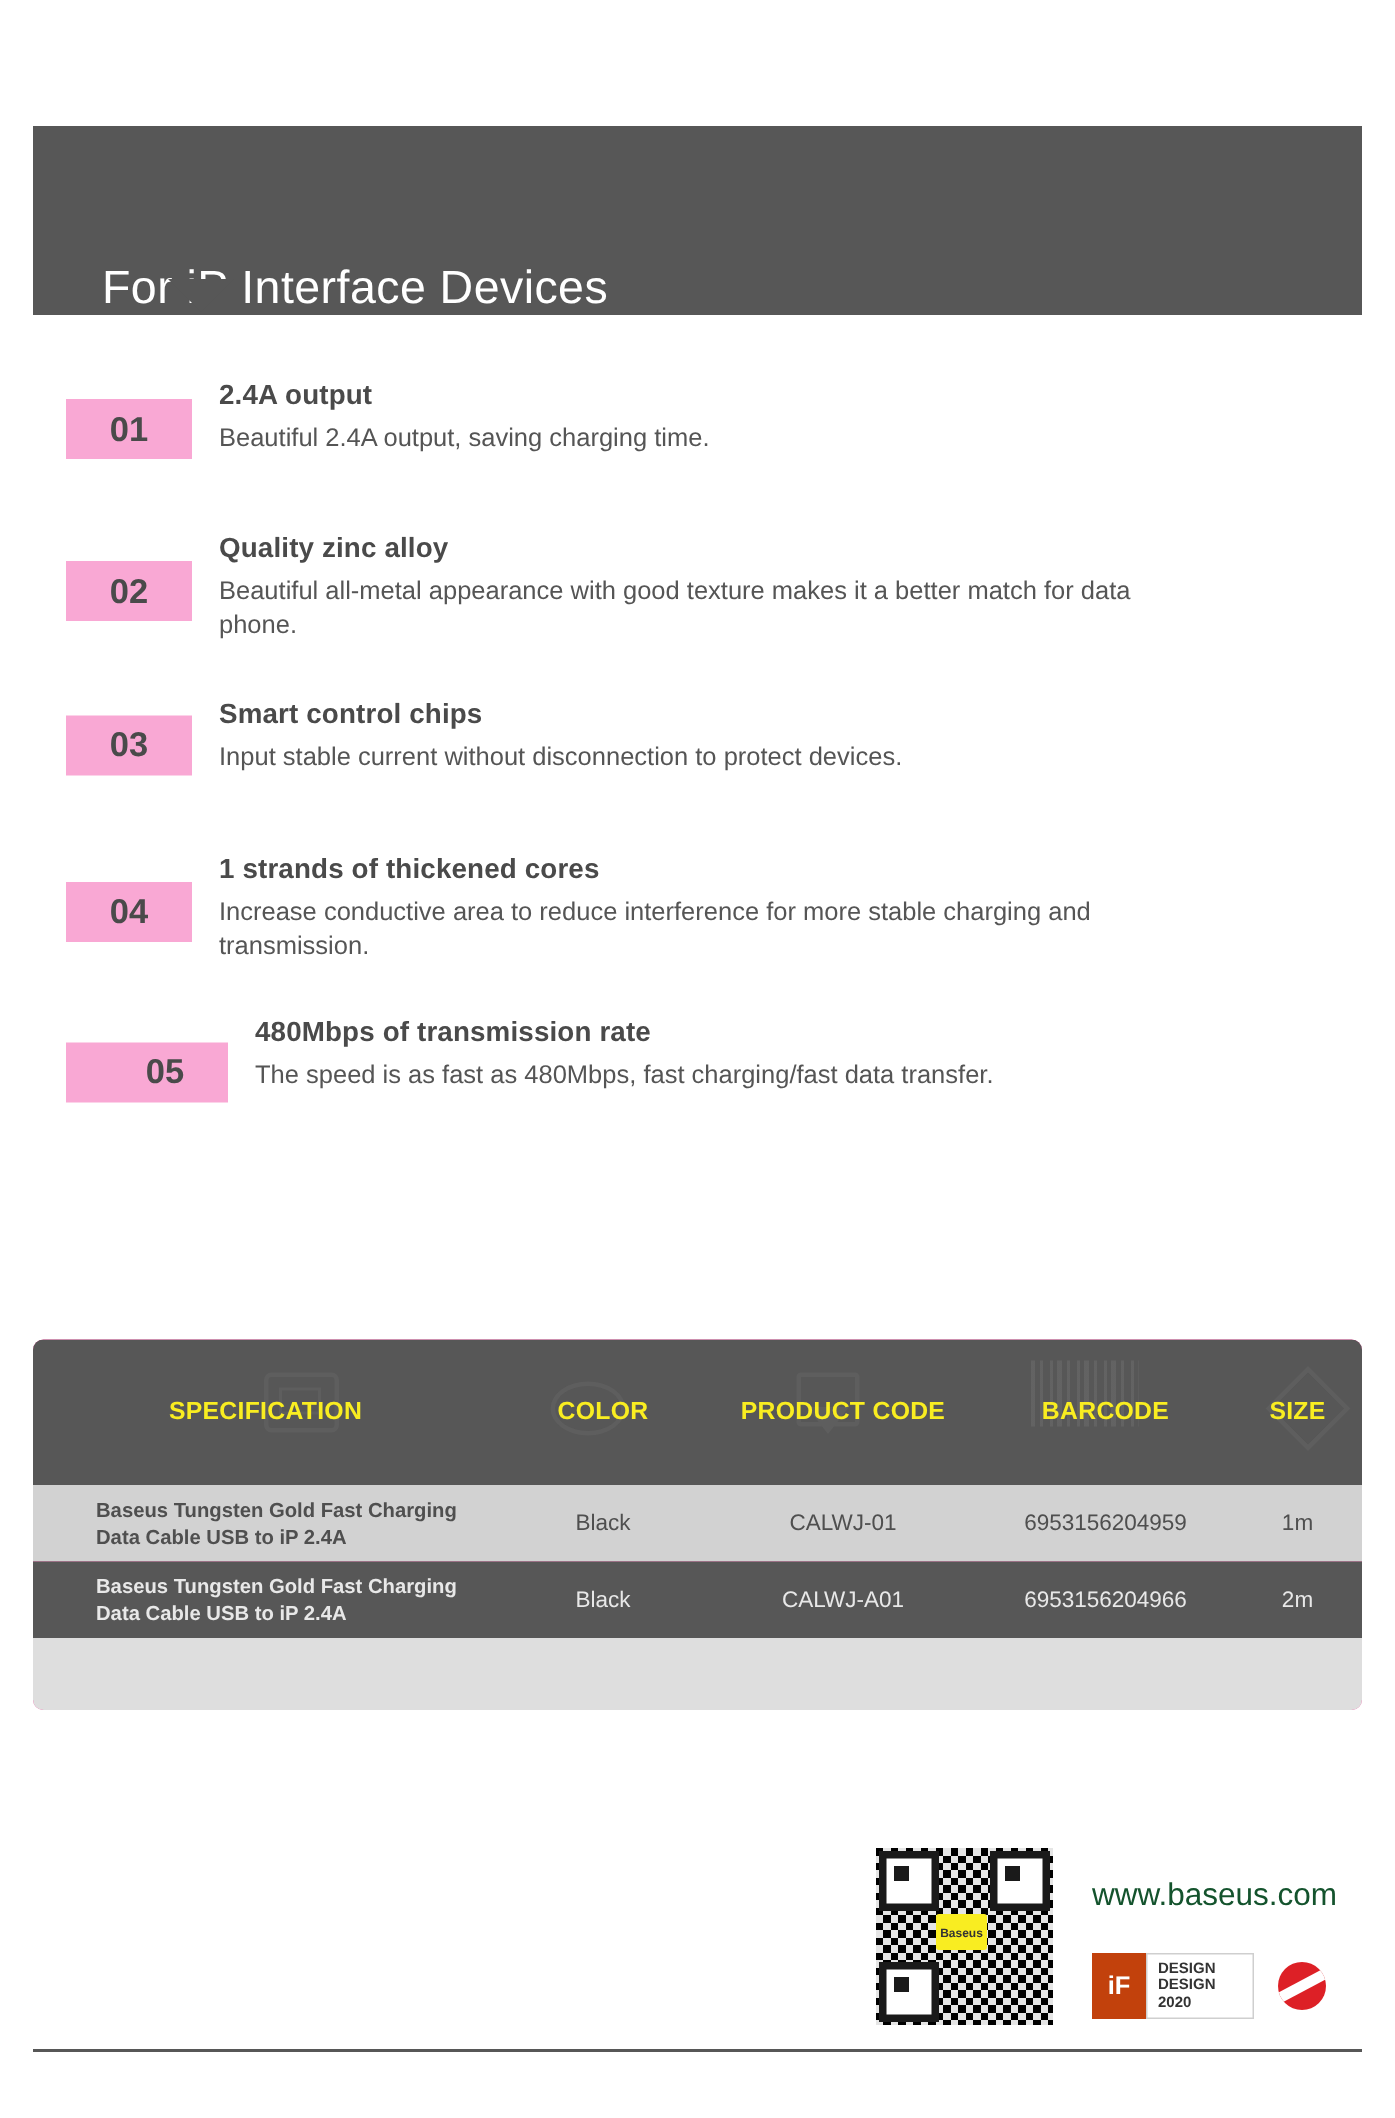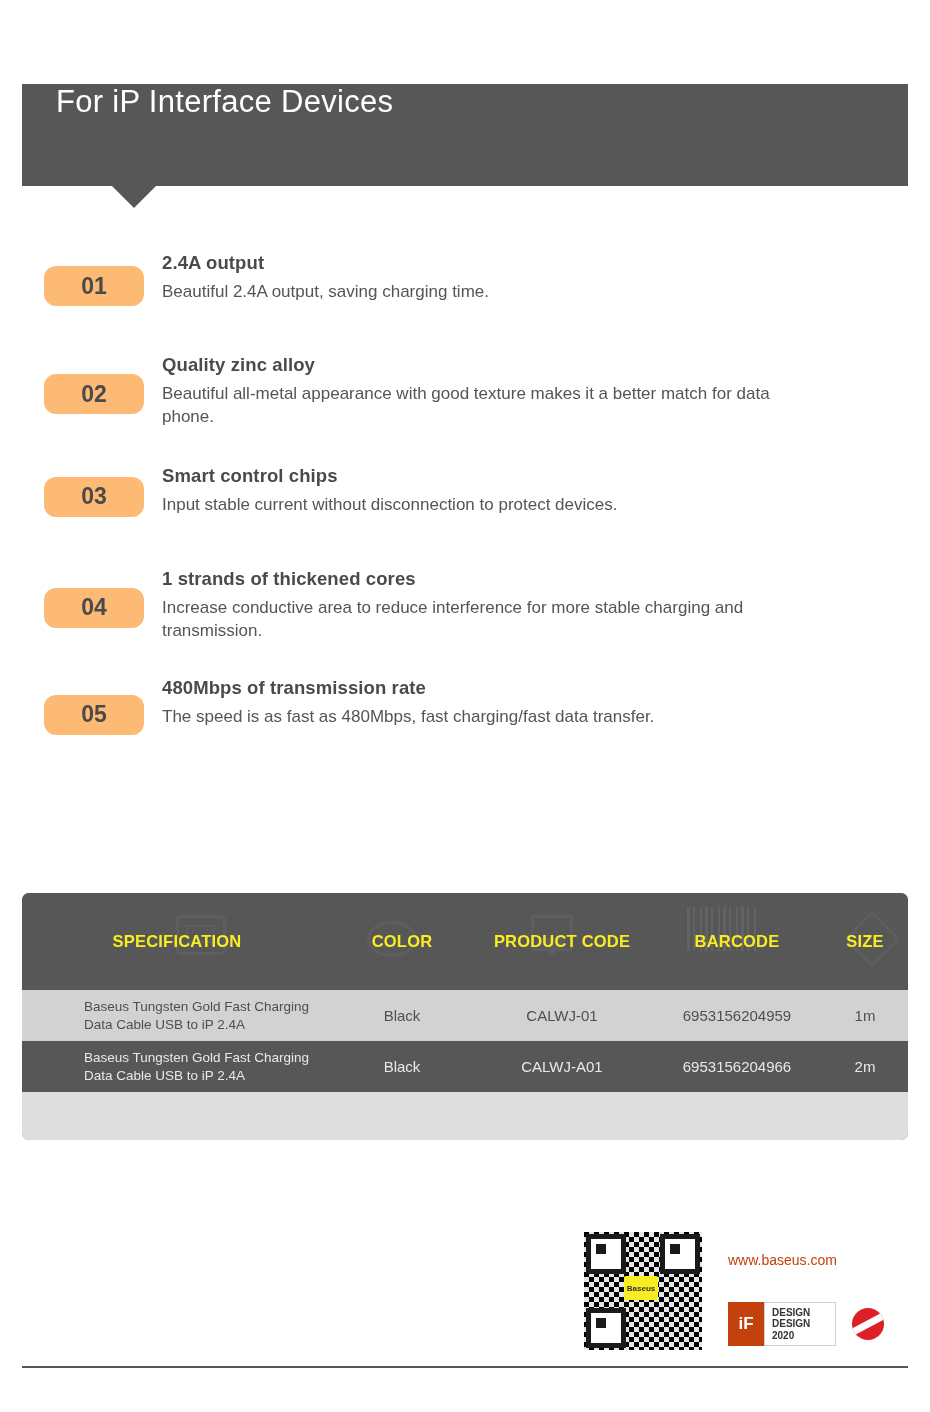--- a/index.html
+++ b/index.html
@@ -18,24 +18,24 @@
 
   
   .banner-wrap {
     position: absolute;
     top: 84px;
     left: 22px;
     width: 886px;
   }
   .banner {
     background: #575757;
-    height: 102px;
-    display: flex;
-    align-items: flex-start;
-    padding-left: 34px;
+    height: 126px;
+    display: flex;
+    align-items: flex-end;
+    padding-left: 46px;
     box-sizing: border-box;
   }
   .banner-title {
     color: #ffffff;
     font-size: 31px;
     font-weight: 400;
     letter-spacing: 0.3px;
   }
   .banner-arrow {
     position: absolute;
@@ -55,31 +55,30 @@
     left: 44px;
     width: 860px;
   }
   .feature {
     display: flex;
     align-items: flex-start;
     margin-bottom: 37px;
   }
   .feature .num {
     flex: 0 0 auto;
-    width: 100px;
+    width: 84px;
     height: 40px;
-    background: #fdba74;
+    background: #f9a8d4;
     color: #4a4a4a;
     font-size: 23px;
     font-weight: bold;
     display: flex;
     align-items: center;
     justify-content: center;
     margin-top: 18px;
-    border-radius: 12px;
   }
   .feature .txt {
     padding-left: 18px;
     padding-top: 4px;
   }
   .feature .f-title {
     font-size: 18.5px;
     font-weight: bold;
     color: #4a4a4a;
     margin: 0 0 7px 0;
@@ -93,21 +92,21 @@
     max-width: 620px;
   }
   
   .feature.f1 { margin-bottom: 44px; }
   .feature.f2 .num { margin-top: 24px; }
   .feature.f2 { margin-bottom: 32px; }
   .feature.f3 .num { margin-top: 16px; }
   .feature.f3 { margin-bottom: 47px; }
   .feature.f4 .num { margin-top: 24px; }
   .feature.f4 { margin-bottom: 30px; }
-  .feature.f5 .num { margin-top: 22px; }
+  .feature.f5 .num { margin-top: 22px; padding-left: 24px; }
 
   
   .table-wrap {
     position: absolute;
     top: 893px;
     left: 22px;
     width: 886px;
     border-radius: 7px;
     overflow: hidden;
     background: #ec4899;
@@ -196,24 +195,25 @@
     align-items: center;
     height: 51px;
     font-size: 15px;
     color: #4f4f4f;
   }
   .t-row.alt { background: #d2d2d2; }
   .t-row.dark { background: #575757; color: #e8e8e8; }
   .t-row .cell { text-align: center; }
   .t-row .cell.spec {
     text-align: left;
-    padding-left: 62px;
+    padding-left: 42px;
     box-sizing: border-box;
     font-size: 13.5px;
     line-height: 1.3;
+    font-weight: bold;
   }
   .t-foot { height: 48px; background: #dedede; }
 
   
   .footer {
     position: absolute;
     left: 0;
     top: 1216px;
     width: 930px;
   }
@@ -253,22 +253,22 @@
     justify-content: center;
     font-size: 8px;
     font-weight: bold;
     color: #333;
     border-radius: 2px;
   }
   .site {
     position: absolute;
     left: 728px;
     top: 36px;
-    font-size: 14px;
-    color: #c2410c;
+    font-size: 21px;
+    color: #14532d;
   }
   .awards {
     position: absolute;
     left: 728px;
     top: 86px;
     display: flex;
     align-items: center;
   }
   .badge-if {
     width: 36px; height: 44px;

